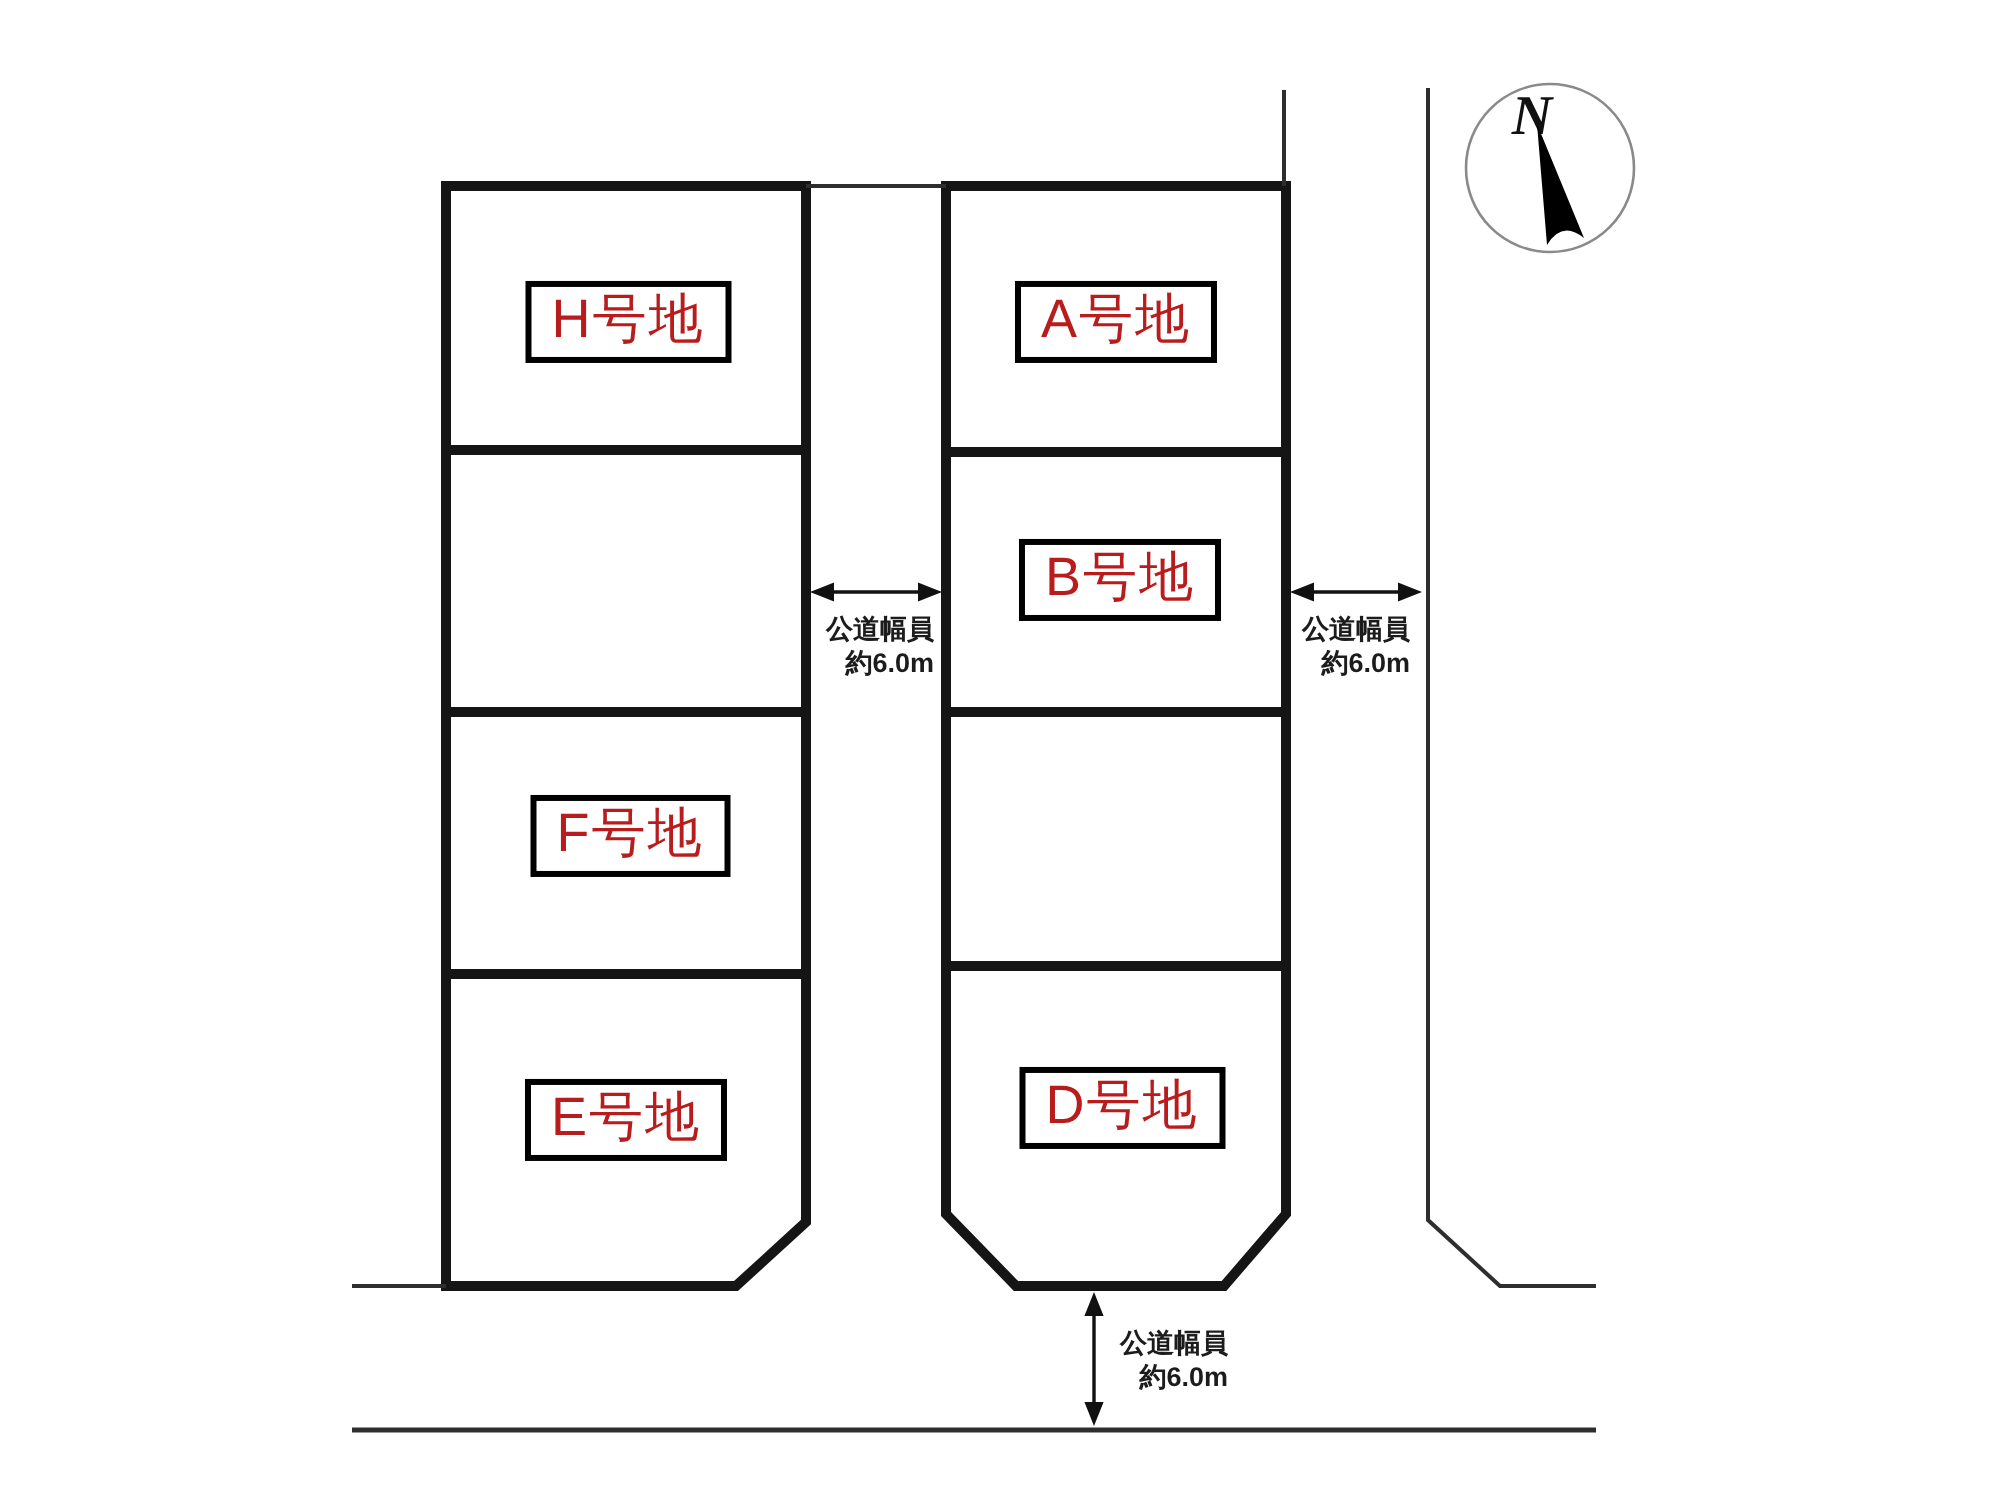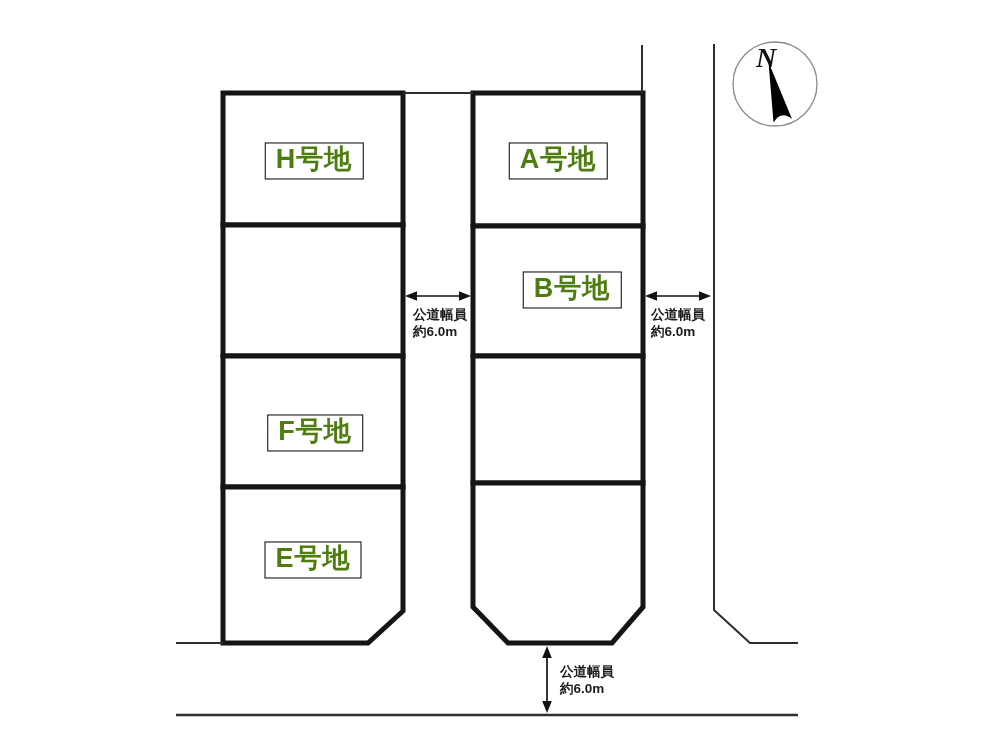--- a/index.html
+++ b/index.html
@@ -9,35 +9,35 @@
     position:relative;overflow:hidden;
   }
   .stage{position:absolute;left:0;top:0;width:1000px;height:750px;}
   .stage svg{position:absolute;left:0;top:0;}
 
   
   .lot-label{
     position:absolute;
     transform:translate(-50%,-50%);
     background:#ffffff;
-    border:1px solid #000000;
+    border:3px solid #000000;
     padding:1px 10px 3px 10px;
     font-size:27px;
-    font-weight:700;
-    color:#4d7c0f;
+    font-weight:400;
+    color:#b91c1c;
     letter-spacing:1px;
     white-space:nowrap;
     line-height:1.15;
   }
 
   
   .road-note{
     position:absolute;
     transform:translate(-50%,0);
-    text-align:left;
+    text-align:right;
     font-size:13.5px;
     font-weight:600;
     color:#1c1c1c;
     line-height:17px;
     white-space:nowrap;
   }
 </style>
 </head>
 <body>
 
@@ -88,24 +88,25 @@
     </g>
 
     <g>
       <circle cx="775" cy="84" r="42" fill="#ffffff" stroke="#8a8a8a" stroke-width="1.3"></circle>
       <text x="766" y="67" text-anchor="middle" font-family="'Liberation Serif','DejaVu Serif',serif" font-size="28" font-weight="bold" font-style="italic" fill="#111111">N</text>
       <path d="M 768.5 62 L 792 119 Q 781 110 773.5 122.5 Z" fill="#000000"></path>
     </g>
   </svg>
 
   <div class="lot-label" style="left:314px;top:161px;">H号地</div>
-  <div class="lot-label" style="left:315px;top:433px;">F号地</div>
+  <div class="lot-label" style="left:315px;top:418px;">F号地</div>
   <div class="lot-label" style="left:558px;top:161px;">A号地</div>
   <div class="lot-label" style="left:313px;top:560px;">E号地</div>
-  <div class="lot-label" style="left:560px;top:290px;margin-left:12px;">B号地</div>
+  <div class="lot-label" style="left:560px;top:290px;">B号地</div>
+  <div class="lot-label" style="left:561px;top:554px;">D号地</div>
 
   <div class="road-note" style="left:440px;top:306px;">
     <div>公道幅員</div>
     <div>約6.0m</div>
   </div>
   <div class="road-note" style="left:678px;top:306px;">
     <div>公道幅員</div>
     <div>約6.0m</div>
   </div>
   <div class="road-note" style="left:587px;top:663px;">

